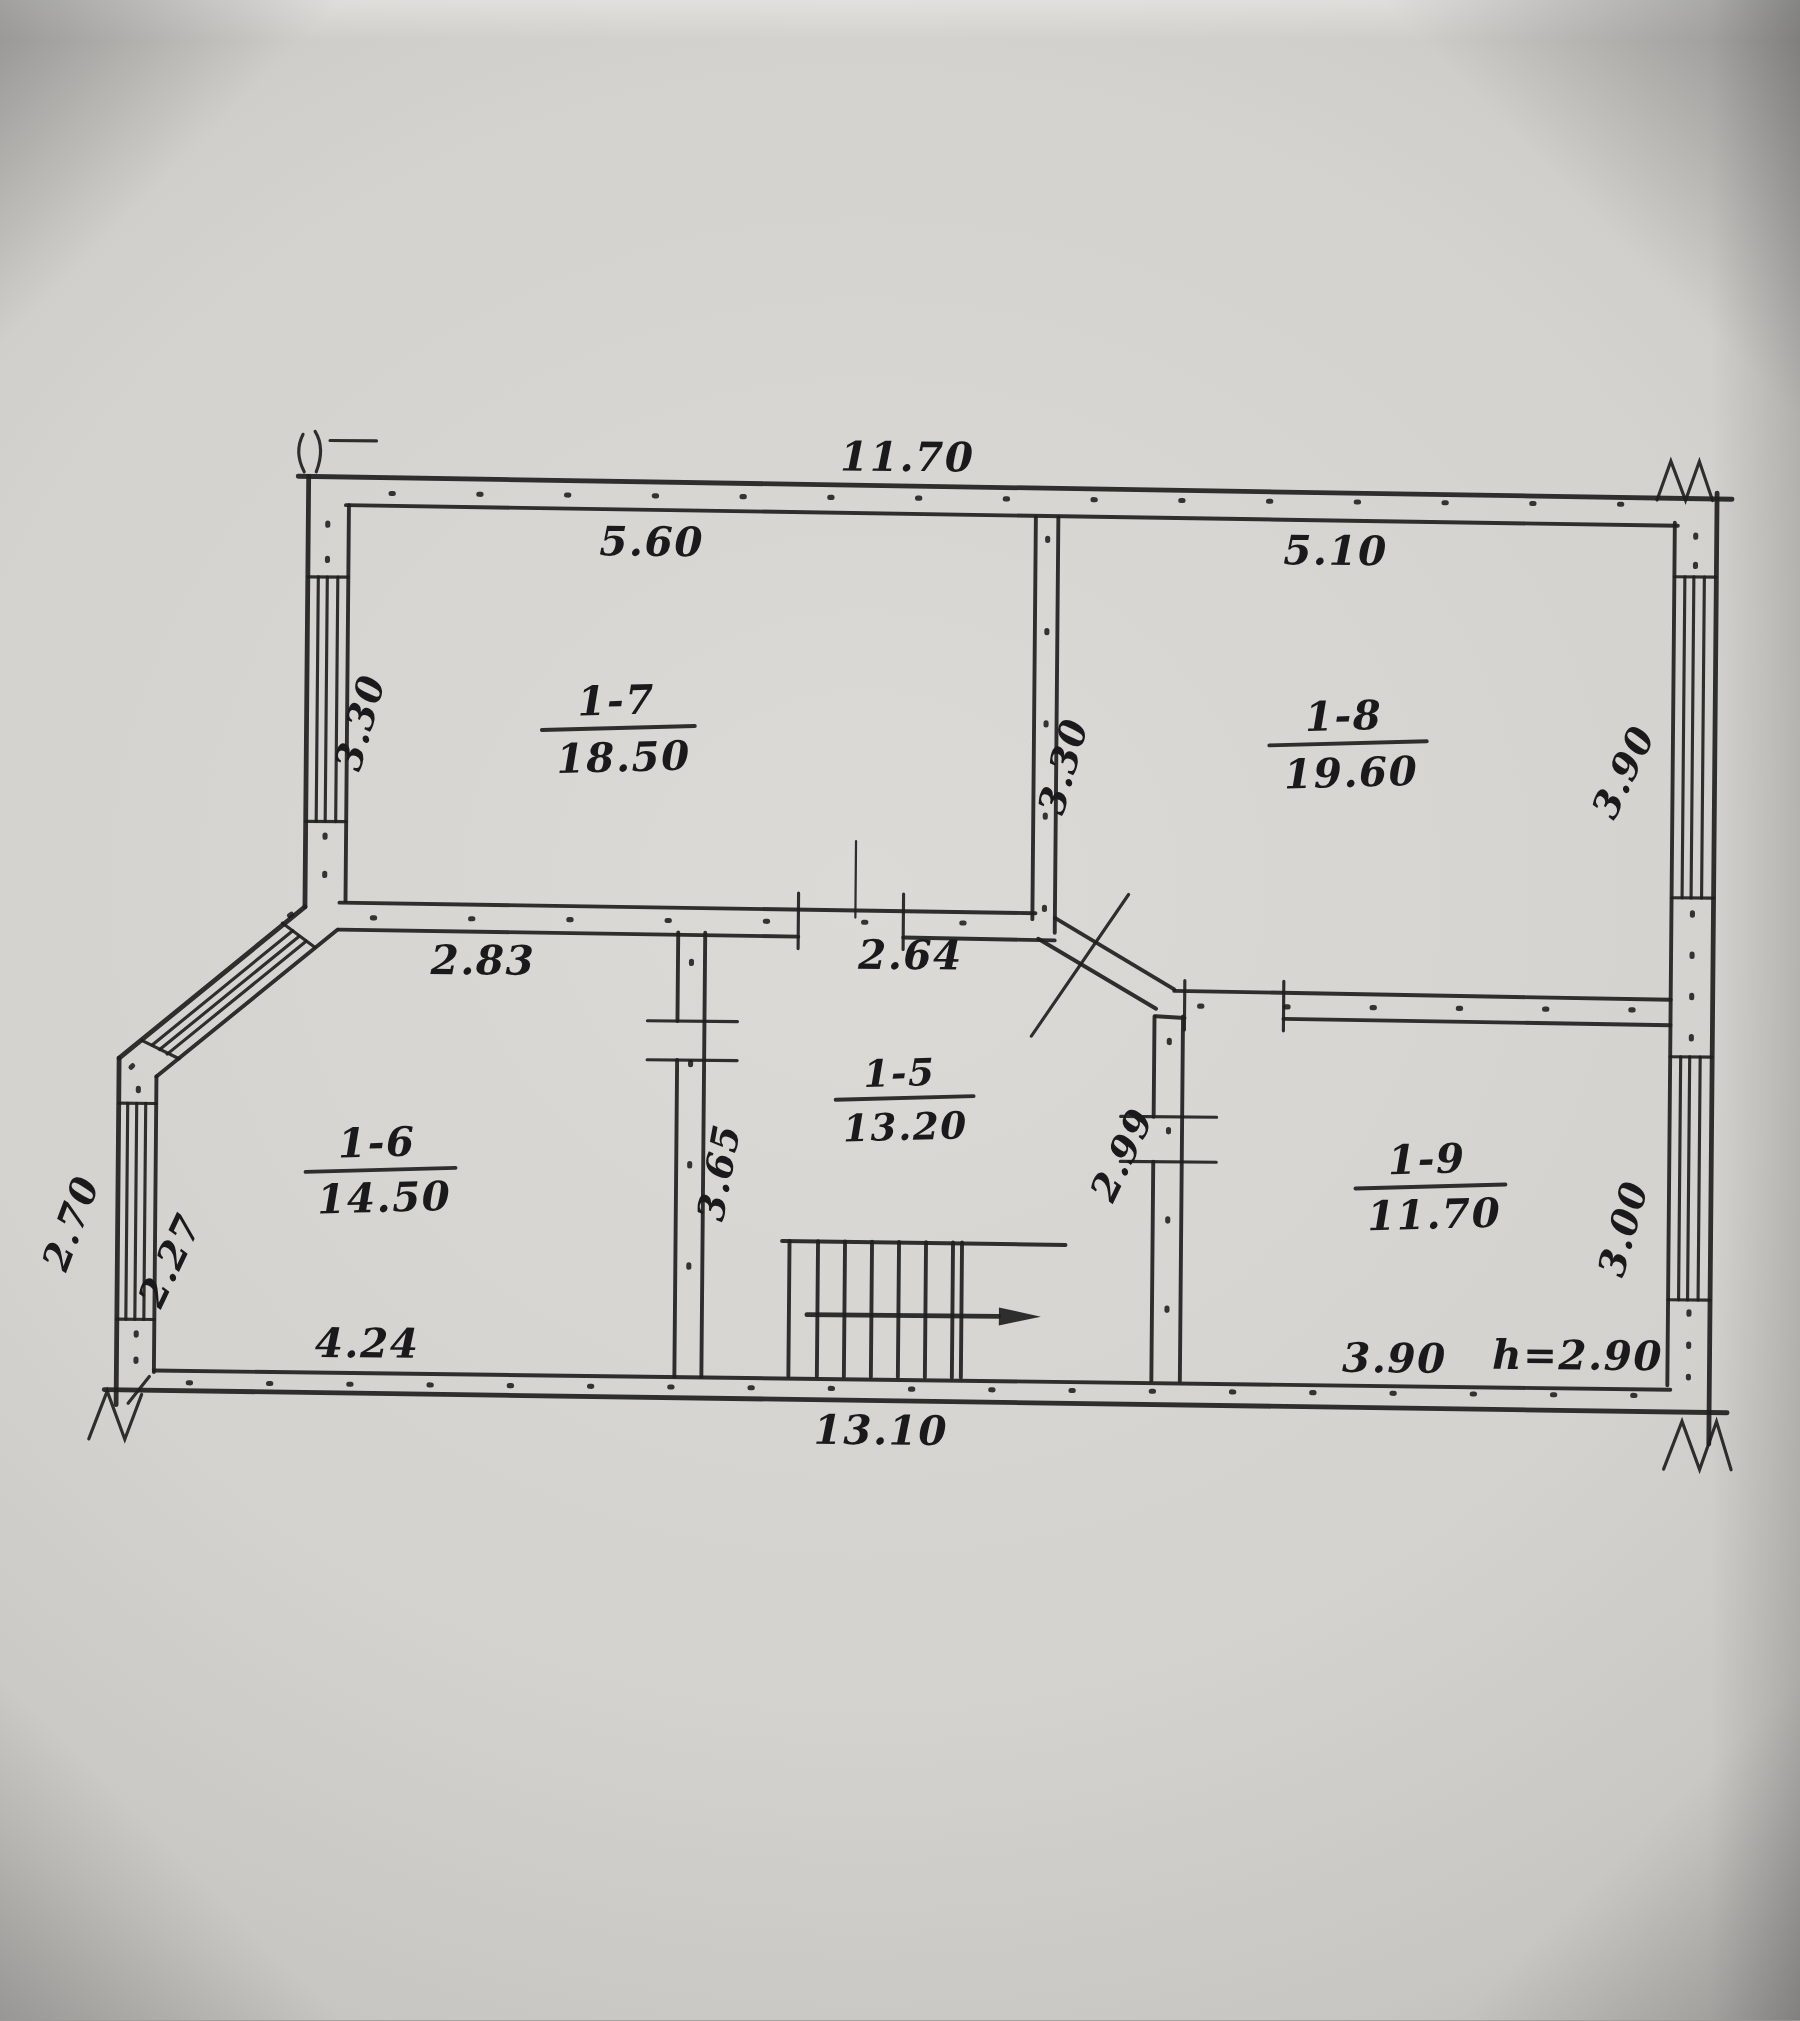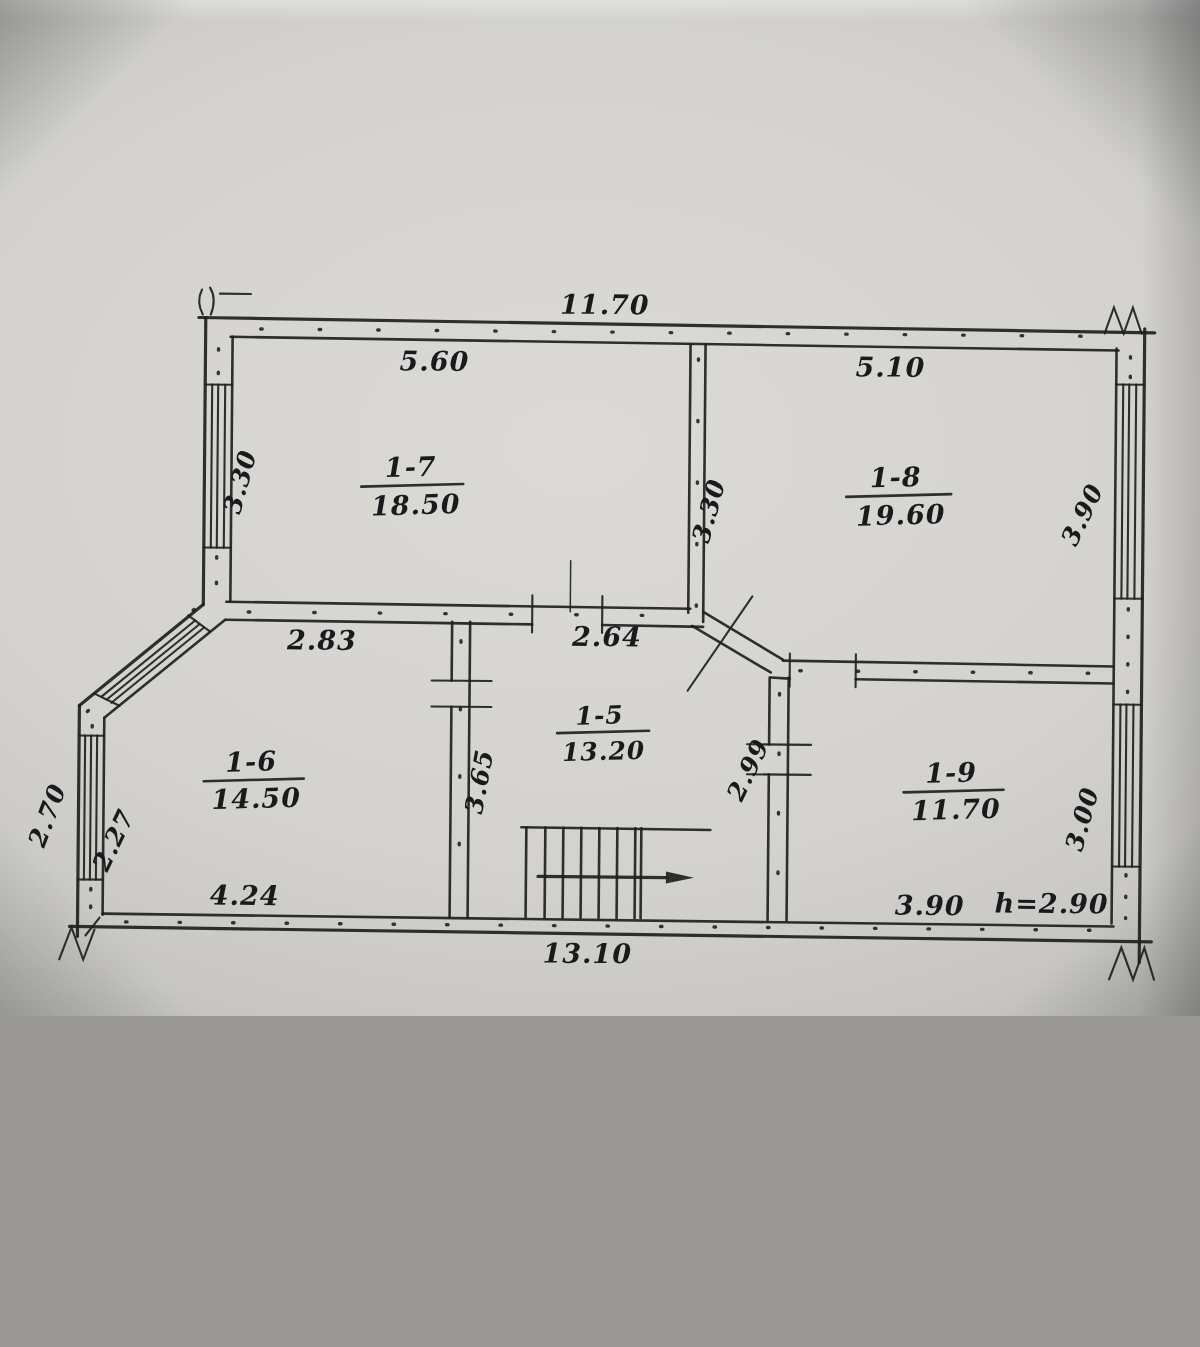--- a/index.html
+++ b/index.html
@@ -1,18 +1,18 @@
 <!DOCTYPE html>
 <html><head>
 <meta charset="utf-8">
 <style>
   html,body{margin:0;padding:0;background:#9a9894;}
   .paper{
     position:relative;
-    width:1200px;height:1016px;
+    width:1200px;height:1347px;
     margin:0 auto;
     overflow:hidden;
     background:
       linear-gradient(135deg, rgba(25,25,28,.30) 0%, rgba(25,25,28,0) 9%),
       linear-gradient(225deg, rgba(25,25,28,.33) 0%, rgba(25,25,28,0) 11%),
       linear-gradient(315deg, rgba(25,25,28,.22) 0%, rgba(25,25,28,0) 9%),
       linear-gradient(45deg,  rgba(25,25,28,.22) 0%, rgba(25,25,28,0) 9%),
       linear-gradient(270deg, rgba(20,20,20,.16) 0%, rgba(20,20,20,0) 5%),
       linear-gradient(180deg, rgba(255,255,255,.35) 0%, rgba(255,255,255,0) 2%),
       radial-gradient(ellipse 95% 75% at 48% 44%, #dbdad6 0%, #d3d2ce 55%, #c7c6c2 80%, #b0afab 100%);

